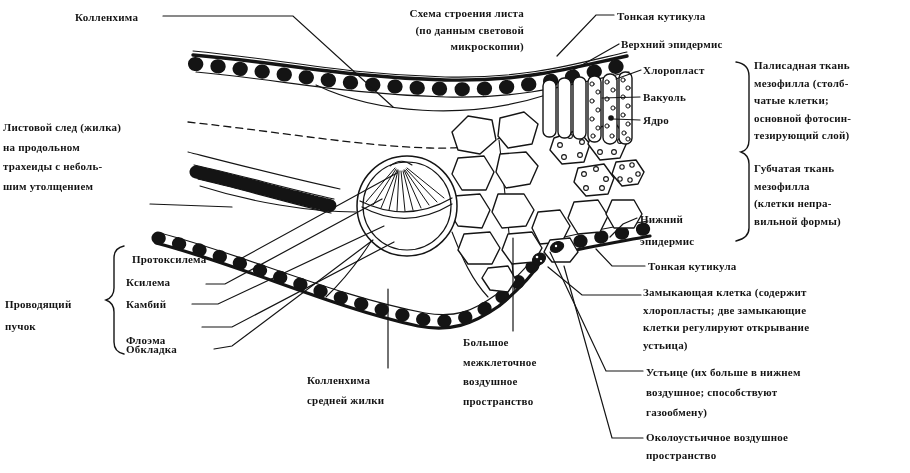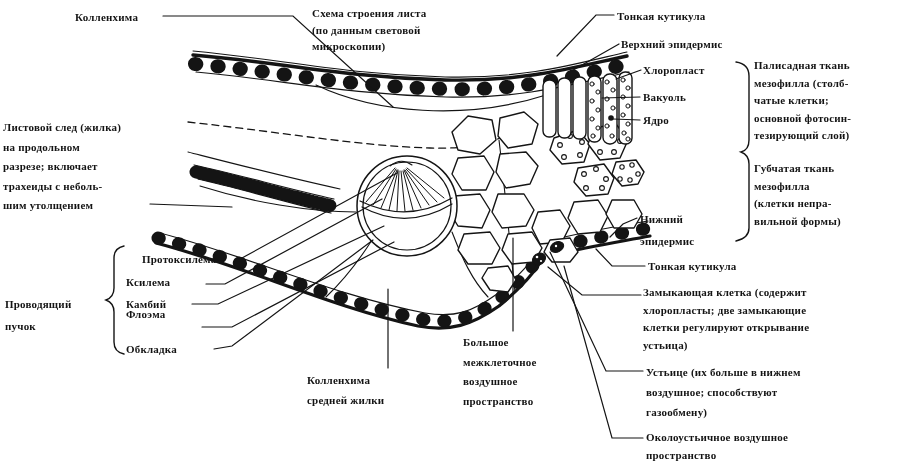--- a/index.html
+++ b/index.html
@@ -3,21 +3,21 @@
 <meta charset="utf-8">
 <style>
   html,body{margin:0;padding:0;background:#ffffff;}
   #stage{position:relative;width:910px;height:473px;background:#ffffff;overflow:hidden;
          font-family:"Liberation Serif","DejaVu Serif",serif;color:#141414;}
   svg{position:absolute;left:0;top:0;}
   .lbl{position:absolute;font-weight:700;font-size:11px;line-height:17px;white-space:nowrap;
        color:#141414;letter-spacing:.2px;}
   .lh17{line-height:17.5px}.lh18{line-height:18px}.lh19{line-height:19.5px}
   .lh20{line-height:20px}.lh22{line-height:22px}
-  .ctr{text-align:left}
+  .ctr{text-align:right}
 </style>
 </head>
 <body>
 
 <div id="stage">
 
 <svg width="910" height="473" viewBox="0 0 910 473">
   <g stroke="#141414" fill="none" stroke-linecap="round">
 
     <g>
@@ -238,34 +238,33 @@
 </div>
 
 <div class="lbl lh18" style="left:646px;top:428px">
   <div>Околоустьичное воздушное</div>
   <div>пространство</div>
 </div>
 
 <div class="lbl lh19" style="left:3px;top:118px">
   <div>Листовой след (жилка)</div>
   <div>на продольном</div>
-  <div>разрезе; включает</div>
   <div>трахеиды с неболь-</div>
   <div>шим утолщением</div>
 </div>
 
 <div class="lbl lh22" style="left:5px;top:293px">
   <div>Проводящий</div>
   <div>пучок</div>
 </div>
 
-<div class="lbl" style="left:142px;top:251px">Протоксилема</div>
+<div class="lbl" style="left:132px;top:251px">Протоксилема</div>
 <div class="lbl" style="left:126px;top:274px">Ксилема</div>
 <div class="lbl" style="left:126px;top:296px">Камбий</div>
-<div class="lbl" style="left:126px;top:306px">Флоэма</div>
+<div class="lbl" style="left:126px;top:332px">Флоэма</div>
 <div class="lbl" style="left:126px;top:341px">Обкладка</div>
 
 
 <div class="lbl lh19" style="left:307px;top:371px">
   <div>Колленхима</div>
   <div>средней жилки</div>
 </div>
 
 <div class="lbl lh19" style="left:463px;top:333px">
   <div>Большое</div>

